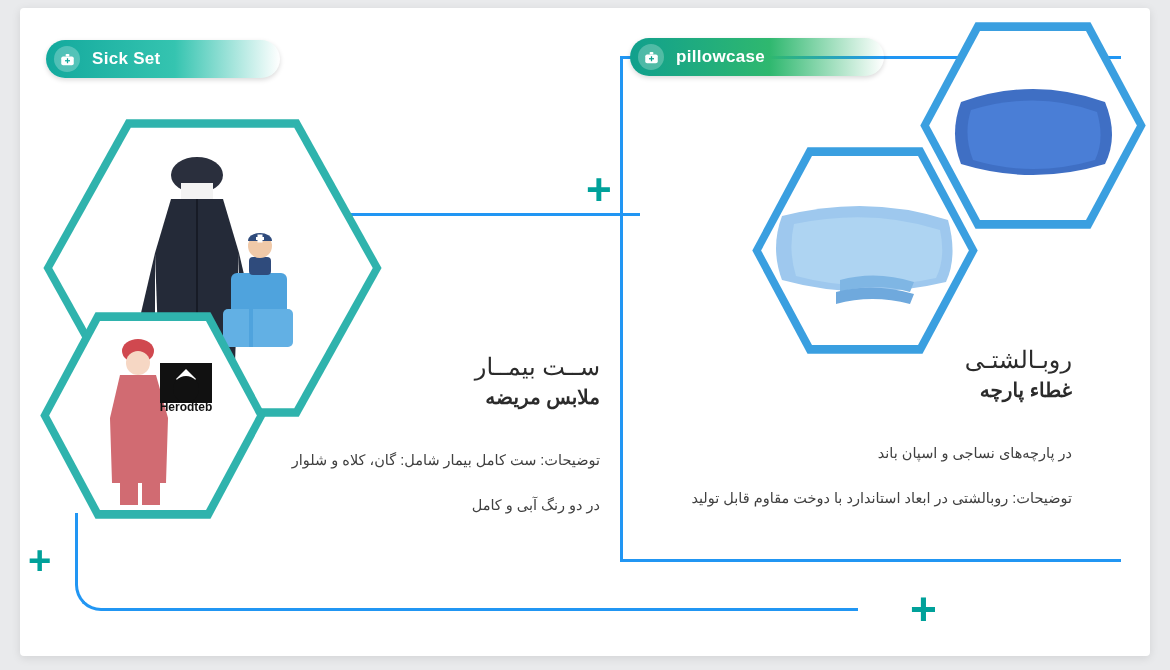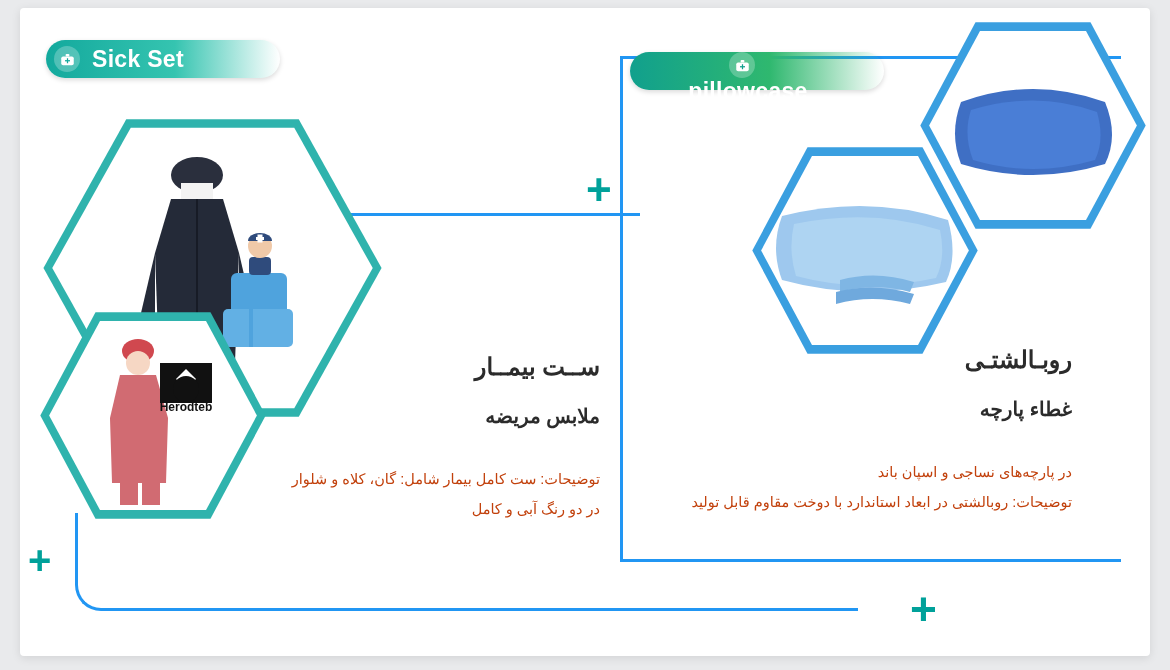--- a/index.html
+++ b/index.html
@@ -55,21 +55,21 @@
   }
 
   
   .pill{
     position:absolute;
     height:38px;
     display:flex;align-items:center;
     padding:0 26px 0 8px;
     border-radius:19px;
     color:#fff;
-    font-size:23px;
+    font-size:17px;
     font-weight:bold;
     letter-spacing:.3px;
     box-shadow:0 2px 5px rgba(0,0,0,.15);
   }
   .pill.teal{background:linear-gradient(90deg,#13a99d 0%,#35c4b0 55%,rgba(53,196,176,0) 100%);}
   .pill.teal2{background:linear-gradient(90deg,#11a08d 0%,#2fb86f 55%,rgba(47,184,111,0) 100%);}
   .pill .badge{
     width:26px;height:26px;border-radius:50%;
     background:rgba(255,255,255,.25);
     display:flex;align-items:center;justify-content:center;
@@ -77,23 +77,23 @@
   }
   .pill .label{white-space:nowrap;}
 
   
   .fa{
     position:absolute;
     direction:rtl;
     text-align:right;
     color:#2b2b2b;
   }
-  .fa .title1{font-size:24px;font-weight:bold;letter-spacing:2px;margin-bottom:23px;}
+  .fa .title1{font-size:24px;font-weight:normal;letter-spacing:2px;margin-bottom:4px;}
   .fa .title2{font-size:20px;font-weight:bold;margin-bottom:36px;}
-  .fa .desc{font-size:14.5px;line-height:2.1;color:#c2410c;}
+  .fa .desc{font-size:14.5px;line-height:2.1;color:#404040;margin-top:15px;}
 </style>
 </head>
 <body>
 
 <div id="stage">
   <div class="card">
 
     <div style="position:absolute;left:330px;top:205px;width:290px;height:3px;background:#2196f3;"></div>
 
     <div style="position:absolute;left:600px;top:48px;width:498px;height:500px;border:3px solid #2196f3;border-right:none;"></div>
@@ -197,21 +197,21 @@
           <svg width="190" height="150" viewBox="0 0 190 150">
             <path d="M12 40 q86 -22 166 4 q10 36 -2 62 q-84 20 -164 -2 q-12 -32 0 -64 z" fill="#9ec8ee"></path>
             <path d="M24 48 q78 -16 146 6 q6 28 -4 48 q-74 16 -140 -2 q-8 -26 -2 -52 z" fill="#aed4f2"></path>
             <path d="M70 104 q36 -10 74 2 l-4 10 q-36 -10 -70 0 z" fill="#7fb6e4"></path>
             <path d="M66 116 q38 -10 78 2 l-4 10 q-38 -10 -74 0 z" fill="#6fa9dd"></path>
           </svg>
         </div>
       </div>
     </div>
 
-    <div class="pill teal2" style="left:610px;top:44px;width:220px;flex-direction:column;">
+    <div class="pill teal2" style="left:610px;top:30px;width:220px;">
       <span class="badge">
         <svg width="15" height="15" viewBox="0 0 24 24">
             <rect x="2" y="7" width="20" height="14" rx="3" fill="#fff"></rect>
             <rect x="9" y="3" width="6" height="4" rx="1.5" fill="#fff"></rect>
             <rect x="11" y="10" width="2" height="8" fill="#11a08d"></rect>
             <rect x="8" y="13" width="8" height="2" fill="#11a08d"></rect>
           </svg>
       </span>
       <span class="label">pillowcase</span>
     </div>

